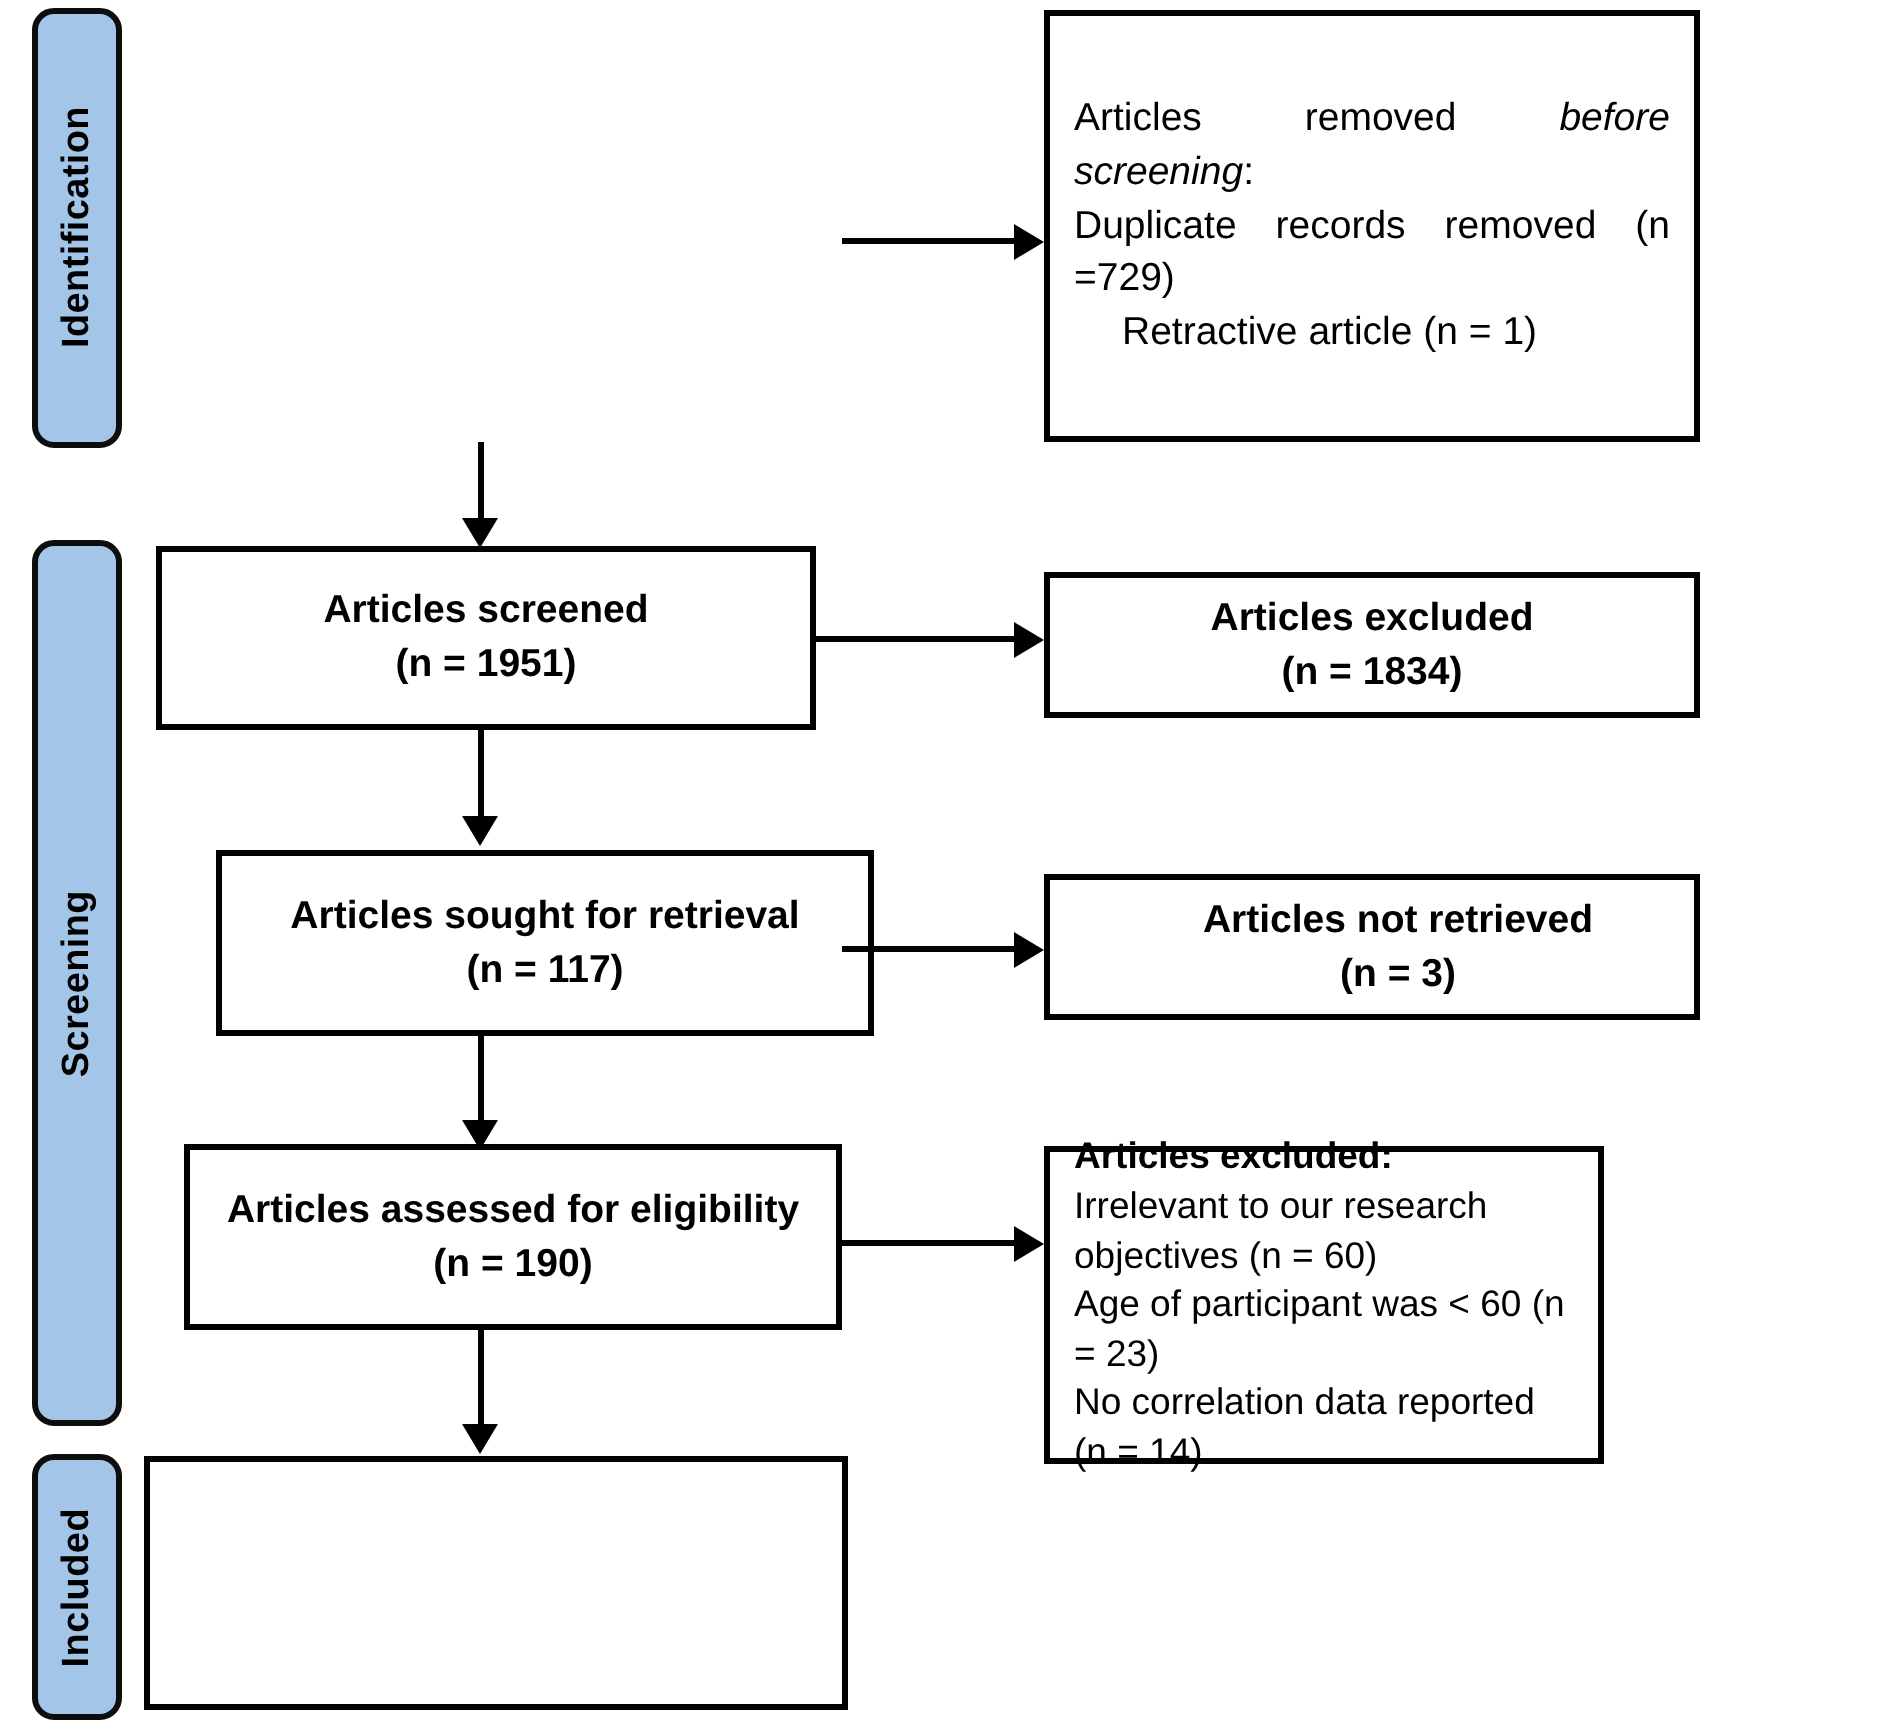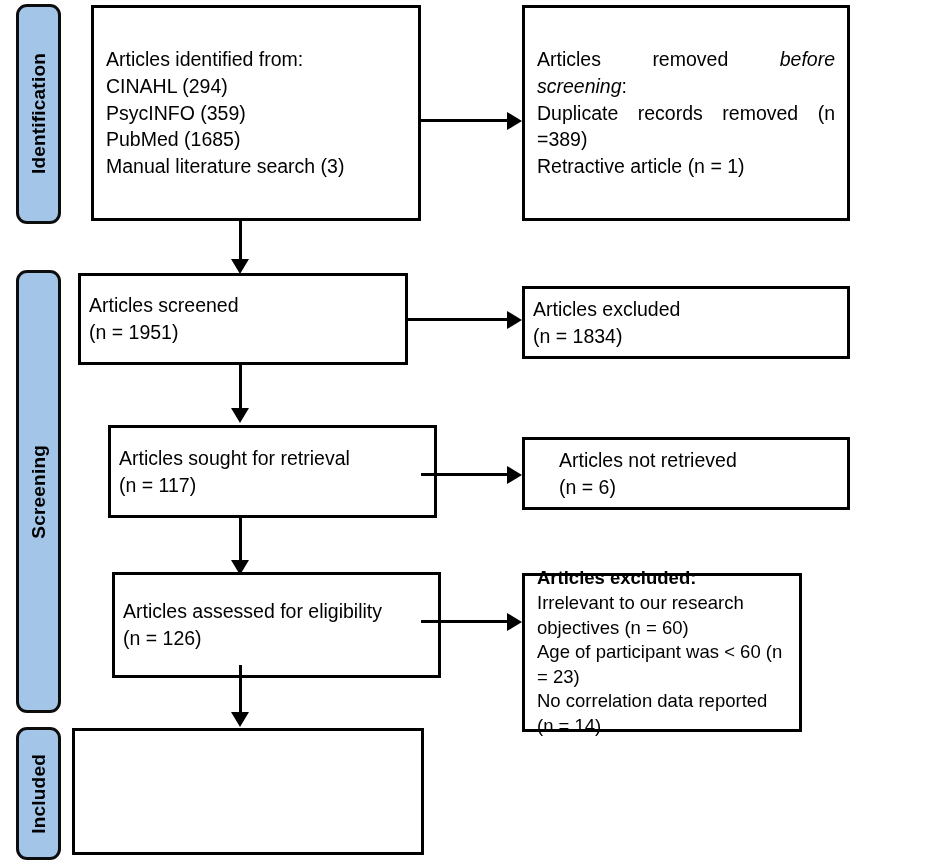--- a/index.html
+++ b/index.html
@@ -50,21 +50,21 @@
     align-items: center;
   }
   .box-text {
     width: 100%;
     padding: 0 12px;
     box-sizing: border-box;
     font-size: 19.5px;
     line-height: 1.38;
     color: #000000;
   }
-  .align-center .box-text { padding: 0 8px; }
+  .align-center .box-text { text-align: center; padding: 0 8px; font-weight: bold; }
   .align-left   .box-text { text-align: left; }
   .align-justify .box-text { text-align: justify; text-align-last: left; }
 
   .box-text .ital { font-style: italic; }
   .box-text .bold { font-weight: bold; }
 
   
   .conn {
     position: absolute;
     background: #000000;
@@ -99,40 +99,31 @@
   </div>
 
   <div class="stage-bar" style="left:16px; top:270px; width:45px; height:443px;">
     <span class="stage-label">Screening</span>
   </div>
 
   <div class="stage-bar" style="left:16px; top:727px; width:45px; height:133px;">
     <span class="stage-label">Included</span>
   </div>
 
-  <div class="flow-box align-left" style="left:91px; top:5px; width:330px; height:216px;">
-    <div class="box-text">
-      <div>Articles identified from:</div>
-      <div>CINAHL (294)</div>
-      <div>PsycINFO (359)</div>
-      <div>PubMed (1685)</div>
-      <div>Manual literature search (3)</div>
-    </div>
-  </div>
 
   <div class="conn conn-h" style="left:421px; top:119px; width:88px;"></div>
   <div class="arrow-right" style="left:507px; top:112px;"></div>
 
   <div class="flow-box align-justify" style="left:522px; top:5px; width:328px; height:216px;">
     <div class="box-text">
       <div>
         <span>Articles removed </span><span class="ital">before screening</span><span>:</span>
       </div>
-      <div>Duplicate records removed (n =389)</div>
-      <div style="text-align:right;">Retractive article (n = 1)</div>
+      <div>Duplicate records removed (n =729)</div>
+      <div style="text-align:right;margin-left:24px;">Retractive article (n = 1)</div>
     </div>
   </div>
 
   <div class="conn conn-v" style="left:239px; top:221px; width:3px; height:42px;"></div>
   <div class="arrow-down" style="left:231px; top:259px;"></div>
 
   <div class="flow-box align-center" style="left:78px; top:273px; width:330px; height:92px;">
     <div class="box-text">
       <div>Articles screened</div>
       <div>(n = 1951)</div>
@@ -158,31 +149,31 @@
       <div>(n = 117)</div>
     </div>
   </div>
 
   <div class="conn conn-h" style="left:421px; top:473px; width:88px;"></div>
   <div class="arrow-right" style="left:507px; top:466px;"></div>
 
   <div class="flow-box align-center" style="left:522px; top:437px; width:328px; height:73px;padding-left:26px;">
     <div class="box-text">
       <div>Articles not retrieved</div>
-      <div>(n = 6)</div>
+      <div>(n = 3)</div>
     </div>
   </div>
 
   <div class="conn conn-v" style="left:239px; top:518px; width:3px; height:45px;"></div>
   <div class="arrow-down" style="left:231px; top:560px;"></div>
 
-  <div class="flow-box align-center" style="left:92px; top:572px; width:329px; height:106px;margin-left:20px;">
+  <div class="flow-box align-center" style="left:92px; top:572px; width:329px; height:93px;">
     <div class="box-text">
       <div>Articles assessed for eligibility</div>
-      <div>(n = 126)</div>
+      <div>(n = 190)</div>
     </div>
   </div>
 
   <div class="conn conn-h" style="left:421px; top:620px; width:88px;"></div>
   <div class="arrow-right" style="left:507px; top:613px;"></div>
 
   <div class="flow-box align-left" style="left:522px; top:573px; width:280px; height:159px;">
     <div class="box-text" style="font-size:18.5px; line-height:1.33;">
       <div class="bold">Articles excluded:</div>
       <div>Irrelevant to our research objectives (n = 60)</div>

